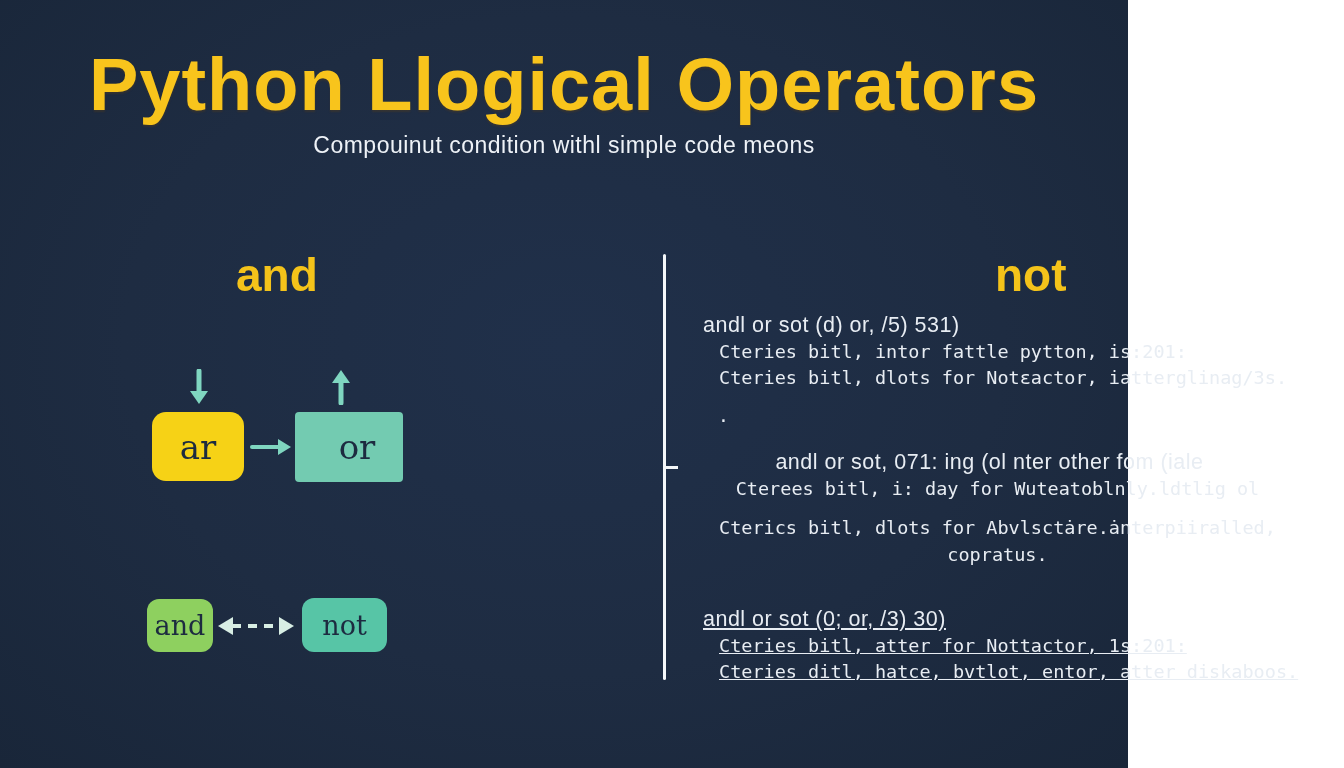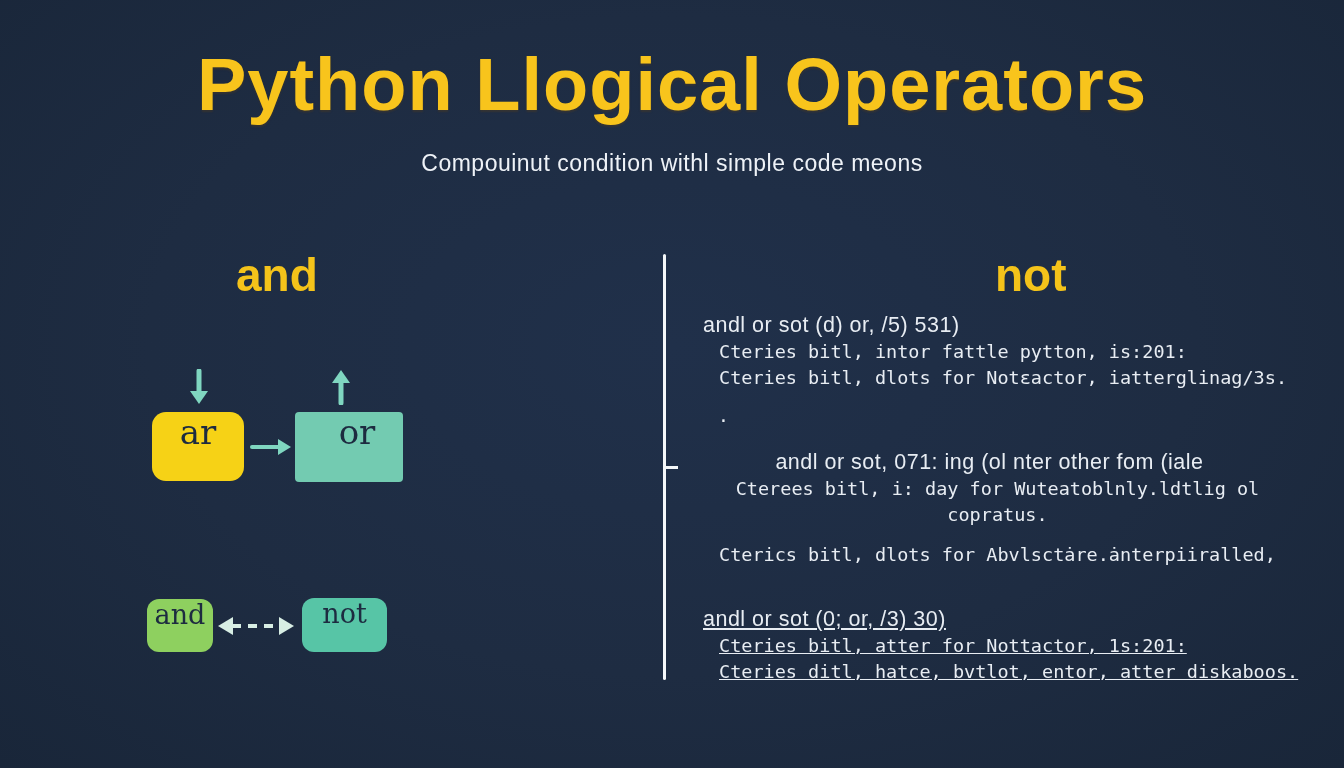--- a/index.html
+++ b/index.html
@@ -1,59 +1,60 @@
 <!DOCTYPE html>
 <html><head>
 <meta charset="utf-8">
 <style>
   html, body { margin: 0; padding: 0; }
   body { width: 1344px; height: 768px; overflow: hidden; }
 
   #canvas {
     position: relative;
-    width: 1344px;
+    width: 1128px;
     height: 768px;
     background: radial-gradient(ellipse at 50% 45%, #20304a 0%, #1e2c42 55%, #192639 100%);
     font-family: "Liberation Sans", sans-serif;
   }
 
   .abs { position: absolute; }
 
   .slide-title {
     left: 0; right: 0; top: 42px;
     text-align: center;
     font-size: 74px;
     font-weight: 700;
     letter-spacing: 1px;
     color: #f8c41c;
     text-shadow: 0 2px 2px rgba(120, 70, 0, 0.25);
     white-space: nowrap;
   }
 
   .slide-subtitle {
-    left: 0; right: 0; top: 150px;
+    left: 0; right: 0; top: 132px;
     text-align: center;
     font-size: 23px;
     color: #eef2f7;
     letter-spacing: 0.5px;
     white-space: nowrap;
   }
 
   .section-heading {
     font-size: 46px;
     font-weight: 700;
     color: #f4c31a;
     white-space: nowrap;
   }
   #heading-and { left: 236px; top: 248px; }
   #heading-not { left: 995px; top: 248px; }
 
   
   .op-box {
     display: flex;
+    align-items: center;
     justify-content: center;
     font-family: "DejaVu Serif", serif;
     color: #1d2b40;
   }
   #box-ar  { left: 152px; top: 412px; width: 92px; height: 69px; background: #f6d216; border-radius: 14px; font-size: 34px; }
   #box-or  { left: 295px; top: 412px; width: 92px; height: 70px; background: #73cbb1; border-radius: 4px; font-size: 34px; padding-left: 16px; }
   #box-and { left: 147px; top: 599px; width: 66px; height: 53px; background: #8ed05f; border-radius: 12px; font-size: 27px; }
   #box-not { left: 302px; top: 598px; width: 85px; height: 54px; background: #57c5a6; border-radius: 12px; font-size: 27px; }
 
   #arrow-down  { left: 188px; top: 369px; }
@@ -165,22 +166,22 @@
     <span class="code-header">andl or sot (d) or, /5) 531)</span>
     <span class="code-line indent">Cteries bitl, intor fattle pytton, is:201:</span>
     <span class="code-line indent">Cteries bitl, dlots for Notɛactor, iatterglinag/3s.</span>
   </div>
 
   <div class="abs" id="stray-period">.</div>
 
   <div class="abs text-block" id="block-2">
     <span class="code-header">andl or sot, 071: ing (ol nter other fom (iale</span>
     <span class="code-line indent">Cterees bitl, i: day for Wuteatoblnly.ldtlig ol</span>
+    <span class="code-line indent gap-top">Cterics bitl, dlots for Abvlsctȧre.ȧnterpiiralled,</span>
     <span class="code-line indent">copratus.</span>
-    <span class="code-line indent gap-top">Cterics bitl, dlots for Abvlsctȧre.ȧnterpiiralled,</span>
   </div>
 
   <div class="abs text-block" id="block-3">
     <span class="code-header">andl or sot (0; or, /3) 30)</span>
     <span class="code-line indent">Cteries bitl, atter for Nottactor, 1s:201:</span>
     <span class="code-line indent">Cteries ditl, hatce, bvtlot, entor, atter diskaboos.</span>
   </div>
 
 </div>
 

